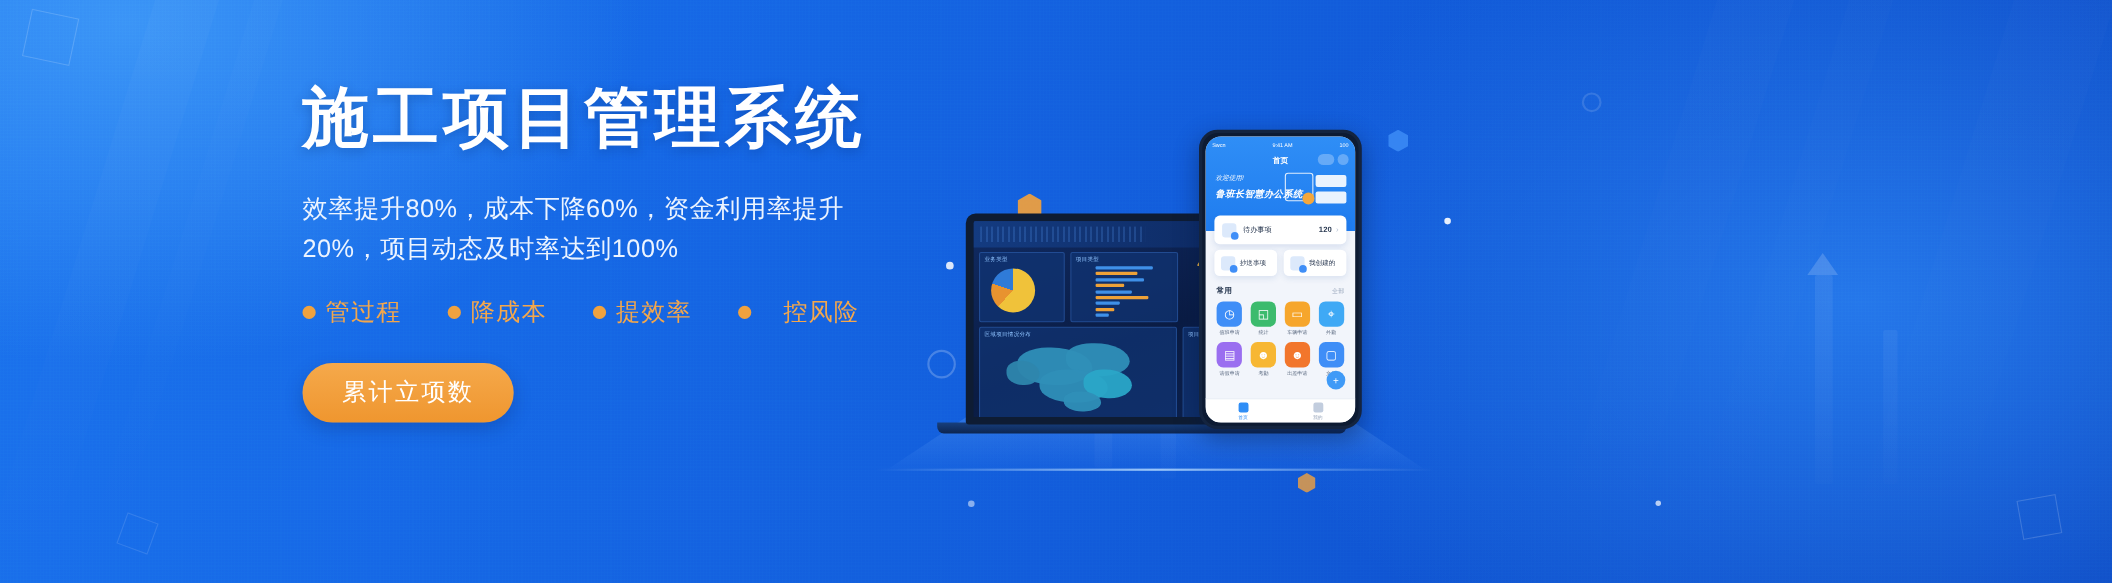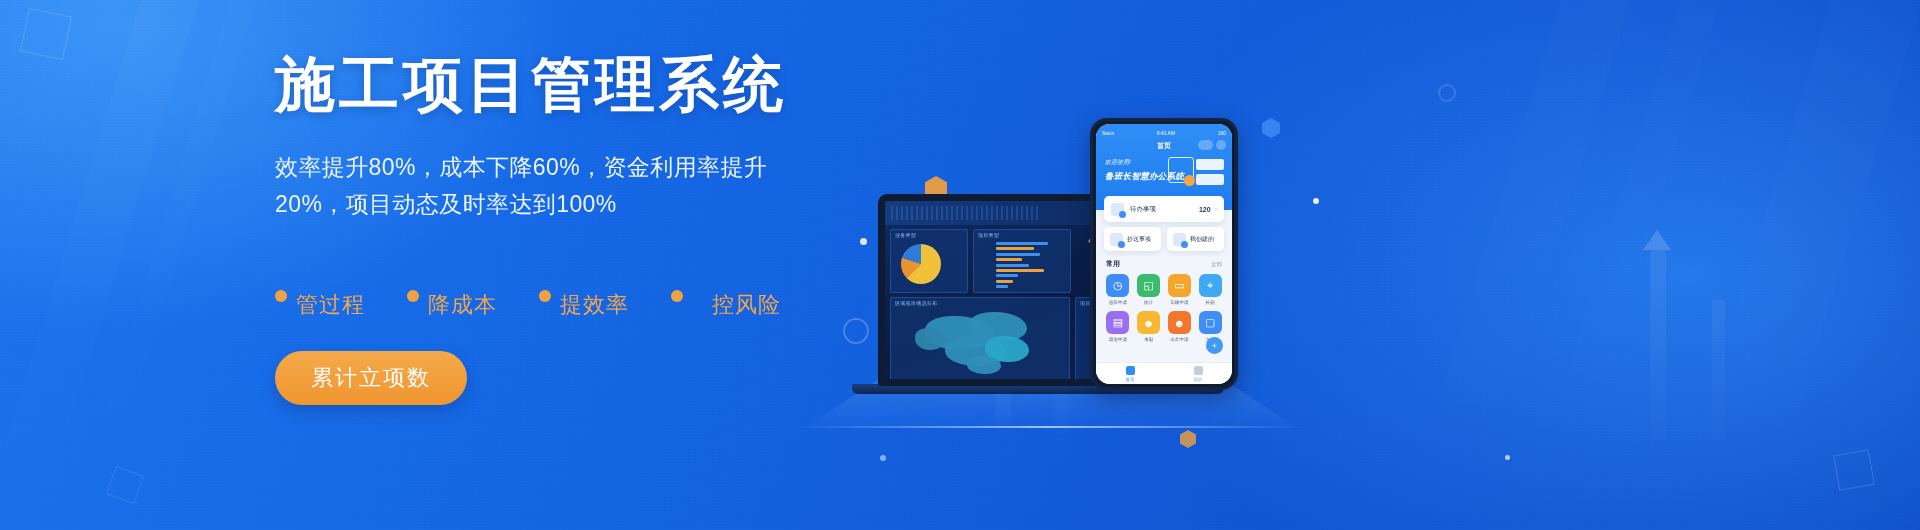--- a/index.html
+++ b/index.html
@@ -35,34 +35,34 @@
   .bar-up { position:absolute; background:linear-gradient(180deg, rgba(255,255,255,.13), rgba(255,255,255,.02)); border-radius:2px; }
   .arrow-up { position:absolute; width:0;height:0; border-left:14px solid transparent; border-right:14px solid transparent; border-bottom:20px solid rgba(255,255,255,.26); }
   .dot { position:absolute; border-radius:50%; }
   .hexa { position:absolute; width:22px; height:25px; background:#f2a13c;
           clip-path:polygon(50% 0,100% 25%,100% 75%,50% 100%,0 75%,0 25%); opacity:.92; }
   .hexa.blue { background:#3f8ef7; opacity:.8; }
   .ring { position:absolute; border:2px solid rgba(255,255,255,.22); border-radius:50%; }
   .cube { position:absolute; border:1px solid rgba(255,255,255,.17); }
 
   
-  .left { position:absolute; left:275px; top:50px; width:640px; }
+  .left { position:absolute; left:275px; top:72px; width:640px; }
   .title {
     font-size:60px; font-weight:bold; color:#ffffff;
     letter-spacing:4px; line-height:1.18;
     text-shadow:0 3px 10px rgba(4,40,110,.30);
     white-space:nowrap;
   }
   .subtitle {
     margin-top:28px;
     font-size:23px; color:#ecf4ff; line-height:1.62;
     width:520px; letter-spacing:.4px; font-weight:400;
   }
   .tags { margin-top:24px; display:flex; align-items:center; }
-  .tag { display:flex; align-items:flex-start; margin-right:42px;margin-top:43px; }
+  .tag { display:flex; align-items:center; margin-right:42px; }
   .tag:last-child { margin-right:0;gap:20px; }
   .tag .bullet { width:12px; height:12px; border-radius:50%; background:#f0a23f; margin-right:9px; flex:none; }
   .tag .tag-text { font-size:22px; color:#f3a74c; letter-spacing:1px; }
   .cta {
     margin-top:31px;
     width:192px; height:54px; border-radius:27px;
     background:linear-gradient(180deg,#f5a94b 0%,#ef962f 100%);
     color:#fff; font-size:22px; letter-spacing:2px;
     display:flex; align-items:center; justify-content:center;
     box-shadow:0 6px 16px rgba(10,40,110,.28);

